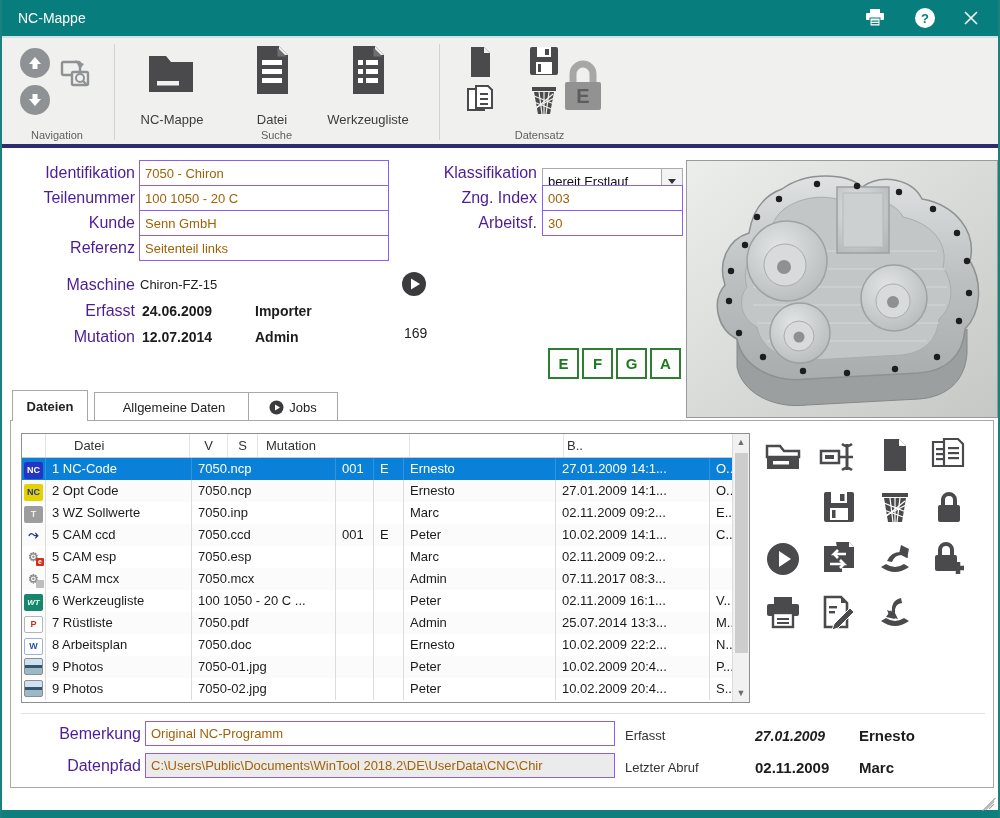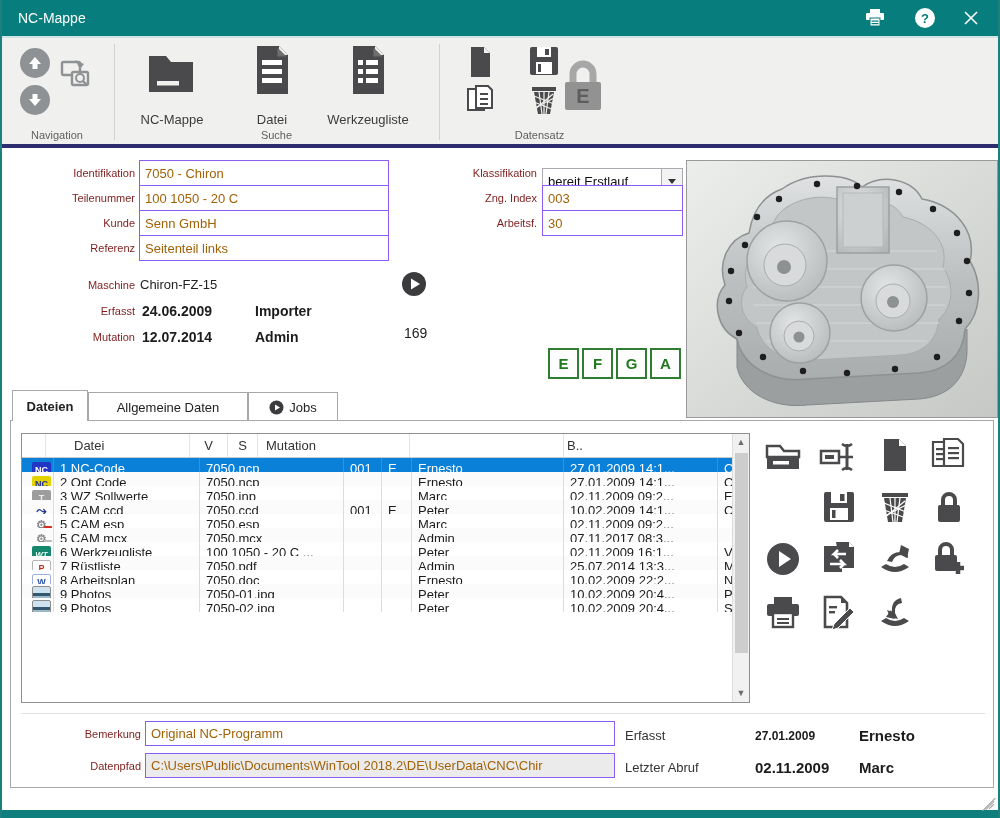--- a/index.html
+++ b/index.html
@@ -15,21 +15,21 @@
 
   
   .toolbar { position:absolute; left:0; top:36px; width:100%; height:112px; background:#f0f0ee;
              border-top:2px solid #cfe3e2; border-bottom:4px solid #2b2d6e; }
   .tb-group-label { position:absolute; bottom:3px; font-size:11px; color:#5f5f5f; text-align:center; }
   .vdiv { position:absolute; top:6px; height:96px; width:1px; background:#d2d2d0; }
   .big-item-label { position:absolute; font-size:13px; color:#3c3c3c; text-align:center; }
   .round-btn { position:absolute; width:30px; height:30px; border-radius:50%; background:#8f9295; display:flex; align-items:center; justify-content:center; cursor:pointer; }
 
   
-  .flabel { position:absolute; font-size:11px; color:#7f1d1d; text-align:right; width:125px; line-height:26px; }
+  .flabel { position:absolute; font-size:16px; color:#4c1d95; text-align:right; width:125px; line-height:26px; }
   .finput { position:absolute; height:26px; border:1px solid #8b5cf6; background:#fff; font-family:"Liberation Sans",sans-serif;
             font-size:13px; color:#a16207; padding:0 5px; }
   .fstatic { position:absolute; font-size:13px; color:#222; line-height:26px; }
   .fbold { font-weight:bold; color:#1c1c1c; font-size:14px; }
   .combo { position:absolute; height:26px; border:1px solid #a9abb0; background:#fff; display:flex; align-items:center; cursor:pointer; }
   .combo .combo-text { flex:1; font-size:13px; padding-left:5px; color:#111; }
   .combo .combo-arrow { width:21px; height:100%; border-left:1px solid #a9abb0; background:#f3f3f3; display:flex; align-items:center; justify-content:center; }
   .tri-down { width:0; height:0; border-left:4px solid transparent; border-right:4px solid transparent; border-top:5px solid #333; }
   .efga-btn { position:absolute; width:31px; height:31px; background:#fdfdfd; border:2px solid #2f7d32; color:#1e7a1f;
               font-weight:bold; font-size:15px; display:flex; align-items:center; justify-content:center; cursor:pointer; }
@@ -40,21 +40,21 @@
          display:flex; align-items:center; justify-content:center; font-size:13px; color:#222; cursor:pointer; gap:5px; }
   .tab.active { font-weight:bold; height:31px; top:390px; z-index:5; }
 
   
   .panel { position:absolute; left:8px; top:420px; width:984px; height:368px; border:1px solid #a8a8a8; background:#fff; }
 
   
   .ftable { position:absolute; left:10px; top:12px; width:729px; height:270px; border:1px solid #8f8f8f; background:#fff; overflow:hidden; }
   .thead { display:flex; height:24px; border-bottom:1px solid #c9c9c9; background:#fff; }
   .thead .hc { font-size:13px; color:#333; line-height:24px; border-right:1px solid #e4e4e4; overflow:hidden; white-space:nowrap; }
-  .trow { display:flex; height:14px; background:#fff; cursor:default;padding-left:8px; }
+  .trow { display:flex; height:22px; background:#fff; cursor:default; }
   .trow:nth-child(even) { background:#fbfbfb; }
   .trow .c { font-size:13px; color:#1b1b1b; line-height:22px; border-right:1px solid #dcdcdc; padding-left:6px; overflow:hidden; white-space:nowrap; }
   .trow.selected { background:#0a80d8; }
   .trow.selected .c { color:#fff; border-right-color:#2e93e0; }
   .cw0{width:24px;padding-left:2px!important;} .cw1{width:146px;} .cw2{width:144px;} .cw3{width:38px;} .cw4{width:30px;}
   .cw5{width:152px;} .cw6{width:154px;} .cw7{width:22px;border-right:none!important;}
   .ricon { display:inline-block; width:19px; height:17px; margin-top:2px; font-size:9px; font-weight:bold; text-align:center; line-height:17px; border-radius:2px; }
   .ricon.nc-blue { background:#2335c4; color:#fff; }
   .ricon.nc-yellow { background:#e3d200; color:#1d2f9e; }
   .ricon.t-gray { background:#9d9d9d; color:#ededed; }
@@ -338,21 +338,21 @@
         <circle cx="44" cy="110" r="3.2"></circle>
           <circle cx="58" cy="84" r="3.2"></circle>
           <circle cx="70" cy="56" r="3.2"></circle>
       </g>
     </svg>
   </div>
 
   <div class="tab active" style="left:10px; width:76px;">
     <span>Dateien</span>
   </div>
-  <div class="tab" style="left:86px; width:160px;">
+  <div class="tab" style="left:92px; width:160px;">
     <span>Allgemeine Daten</span>
   </div>
   <div class="tab" style="left:246px; width:90px;">
     <svg width="15" height="15" viewBox="0 0 15 15">
         <circle cx="7.5" cy="7.5" r="7" fill="#3b3b3d"></circle>
         <path d="M6 4.5 L11 7.5 L6 10.5 Z" fill="#fff"></path>
       </svg>
     <span>Jobs</span>
   </div>
 
@@ -608,21 +608,21 @@
     </div>
 
     <div class="hline"></div>
 
     <div class="flabel" style="left:5px; top:300px; width:125px;">Bemerkung</div>
     <input class="finput" style="left: 134px; top: 300px; width: 470px; height: 25px;" value="Original NC-Programm">
     <div class="flabel" style="left:5px; top:332px; width:125px;">Datenpfad</div>
     <input class="finput ro" style="left: 134px; top: 332px; width: 470px; height: 25px;" readonly="" value="C:\Users\Public\Documents\WinTool 2018.2\DE\UserData\CNC\Chir">
 
     <div class="fstatic" style="left:614px; top:302px; color:#333;">Erfasst</div>
-    <div class="fstatic fbold" style="left:744px; top:302px; font-size:12px;">27.01.2009</div>
+    <div class="fstatic fbold" style="left:744px; top:302px; font-size:14px;font-style:italic;">27.01.2009</div>
     <div class="fstatic fbold" style="left:848px; top:302px; font-size:15px;">Ernesto</div>
     <div class="fstatic" style="left:614px; top:334px; color:#333;">Letzter Abruf</div>
     <div class="fstatic fbold" style="left:744px; top:334px; font-size:15px;">02.11.2009</div>
     <div class="fstatic fbold" style="left:848px; top:334px; font-size:15px;">Marc</div>
   </div>
 
   <div class="bottomstrip"></div>
   <div class="grip">
     <div style="left:2px; top:12px; width:18px;"></div>
     <div style="left:6px; top:13px; width:12px;"></div>

